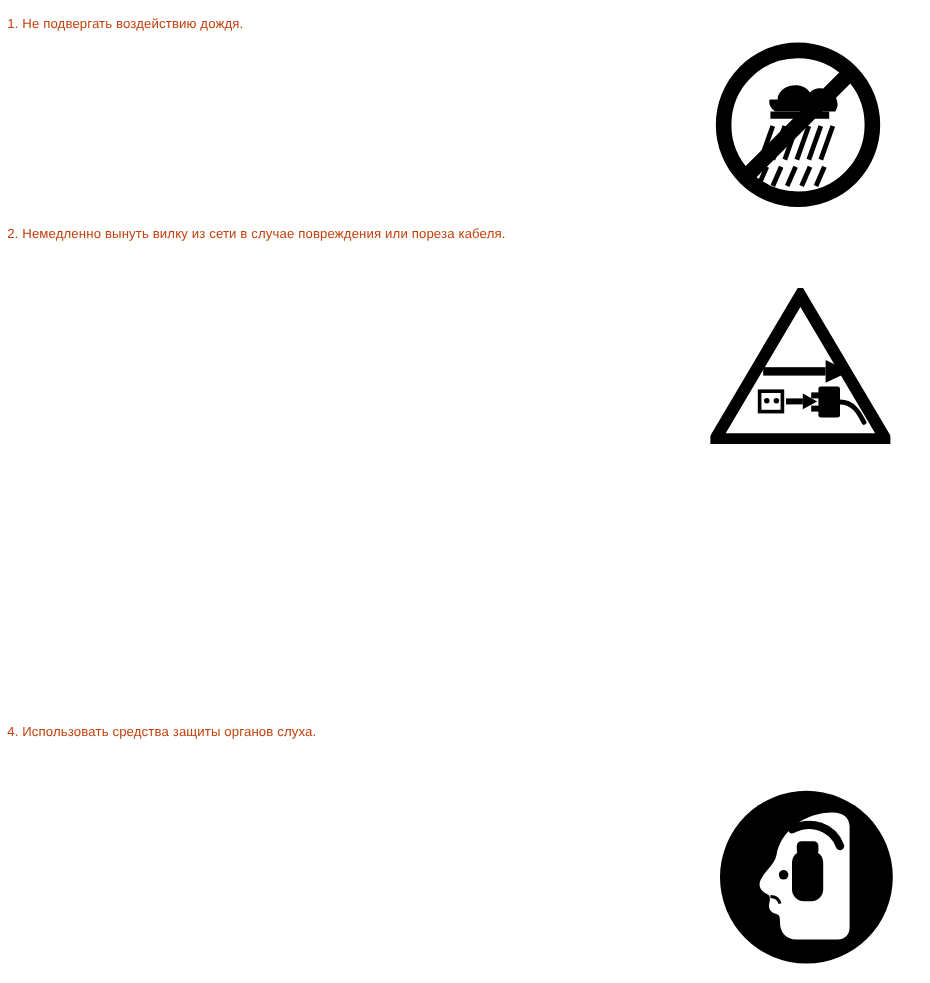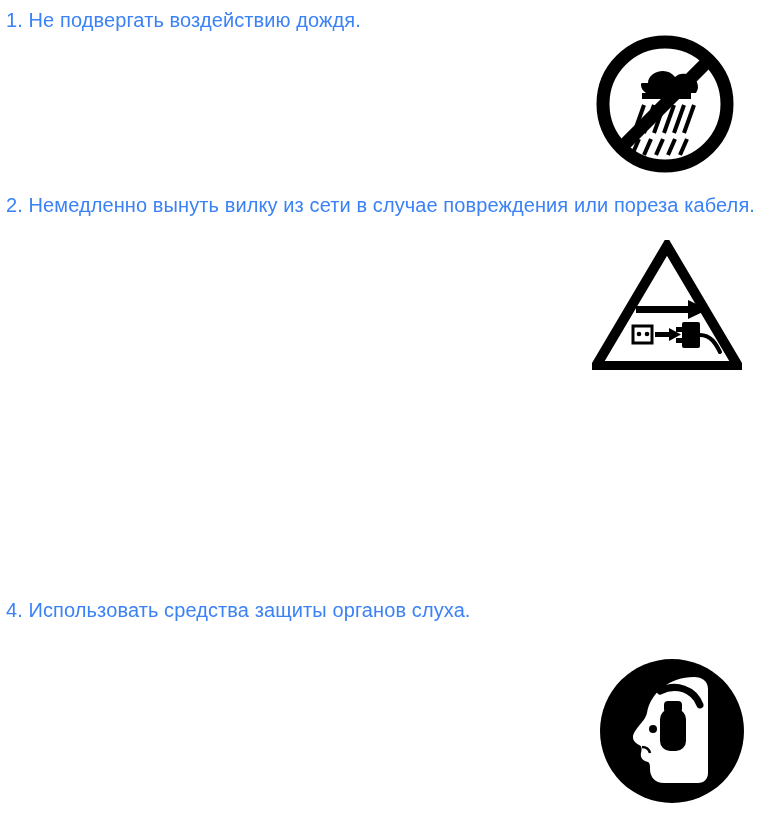--- a/index.html
+++ b/index.html
@@ -21,37 +21,37 @@
     height: 819px;
   }
   .safety-item {
     position: absolute;
     left: 0;
     width: 775px;
   }
   .item-text {
     position: absolute;
     left: 6px;
-    font-size: 20px;
+    font-size: 11px;
     line-height: 20px;
-    color: #3b82f6;
+    color: #c2410c;
     white-space: nowrap;
     letter-spacing: 0.1px;
   }
   .pictogram {
     position: absolute;
   }
   
   #item-1 { top: 0; height: 185px; }
   #item-2 { top: 185px; height: 190px; }
   #item-3 { top: 375px; height: 220px; }
   #item-4 { top: 595px; height: 224px; }
 
   #text-1 { top: 10px; }
-  #text-2 { top: 10px; }
+  #text-2 { top: 0; }
   #text-3 { top: 7px; }
   #text-4 { top: 5px; }
 
   #pict-1 { left: 596px; top: 35px; width: 138px; height: 138px; }
   #pict-2 { left: 592px; top: 55px; width: 150px; height: 130px; }
   #pict-3 { left: 598px; top: 62px; width: 148px; height: 148px; }
   #pict-4 { left: 598px; top: 62px; width: 148px; height: 148px; }
 
   svg { display: block; }
 </style>

